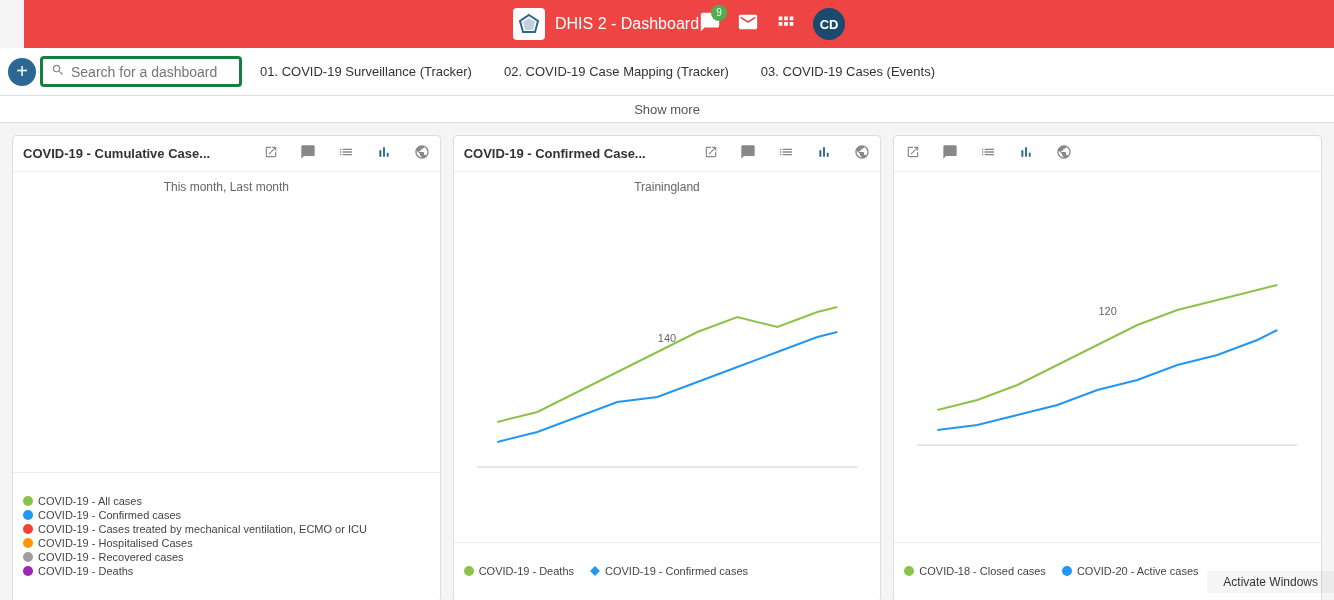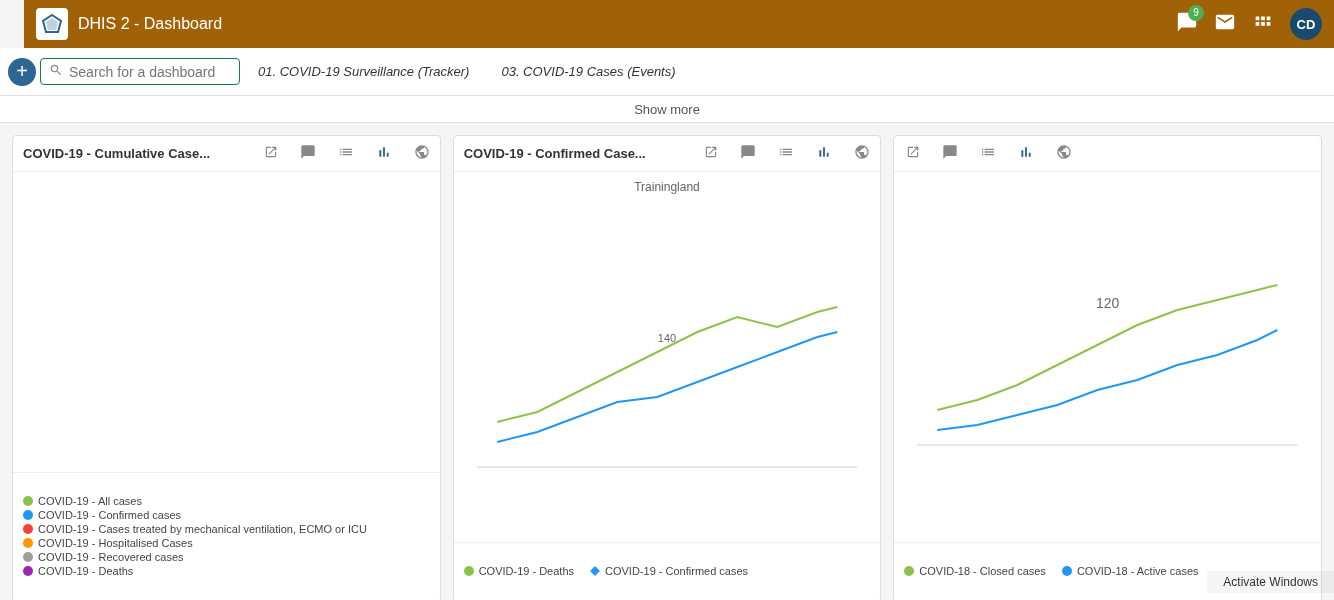--- a/index.html
+++ b/index.html
@@ -1,25 +1,25 @@
 <!DOCTYPE html>
 <html><head>
   <meta charset="utf-8">
   <style>
     * { box-sizing: border-box; margin: 0; padding: 0; }
     body { font-family: 'Segoe UI', Arial, sans-serif; background: #f5f5f5; overflow-x: hidden; }
 
     
     .header {
-      background: #a16207;
+      background: #ef4444;
       height: 48px;
       display: flex;
       align-items: center;
       padding: 0 12px;
-      justify-content: space-between;
+      justify-content: center;
       margin-left: 24px;
     }
     .header-left { display: flex; align-items: center; gap: 10px; }
     .header-logo {
       width: 32px; height: 32px;
       background: white;
       border-radius: 4px;
       display: flex; align-items: center; justify-content: center;
       font-size: 14px; color: #2c6693; font-weight: bold;
     }
@@ -52,36 +52,35 @@
     }
     .nav-add-btn {
       width: 28px; height: 28px; border-radius: 50%;
       background: #2c6693; color: white; border: none;
       font-size: 20px; cursor: pointer;
       display: flex; align-items: center; justify-content: center;
       flex-shrink: 0;
     }
     .nav-search {
       display: flex; align-items: center;
-      border: 1px solid #15803d; border-radius: 4px;
+      border: 3px solid #15803d; border-radius: 4px;
       padding: 4px 8px; gap: 6px;
       min-width: 200px; background: white;
     }
     .nav-search input {
       border: none; outline: none; font-size: 14px;
       color: #666; width: 160px;
     }
     .nav-search-icon { color: #888; font-size: 14px; }
     .nav-tab {
       padding: 6px 14px; font-size: 13px;
       color: #333; cursor: pointer; white-space: nowrap;
       border-radius: 4px;
       transition: background 0.15s;
       flex-shrink: 0;
-      font-style: italic;
     }
 
     
     .show-more-row {
       text-align: center; padding: 4px 0;
       background: white; border-bottom: 1px solid #ddd;
     }
     .show-more-link { color: #555; font-size: 13px; cursor: pointer; }
 
     
@@ -222,20 +221,21 @@
   <button class="nav-add-btn">+</button>
   <div class="nav-search">
     <span class="nav-search-icon">
       <svg width="14" height="14" viewBox="0 0 24 24" fill="#888">
           <path d="M15.5 14h-.79l-.28-.27A6.471 6.471 0 0 0 16 9.5 6.5 6.5 0 1 0 9.5 16c1.61 0 3.09-.59 4.23-1.57l.27.28v.79l5 4.99L20.49 19l-4.99-5zm-6 0C7.01 14 5 11.99 5 9.5S7.01 5 9.5 5 14 7.01 14 9.5 11.99 14 9.5 14z"></path>
         </svg>
     </span>
     <input type="text" placeholder="Search for a dashboard" style="">
   </div>
   <div class="nav-tab">01. COVID-19 Surveillance (Tracker)</div>
+  <div class="nav-tab">02. COVID-19 Case Mapping (Tracker)</div>
   <div class="nav-tab">03. COVID-19 Cases (Events)</div>
 </div>
 
 <div class="show-more-row">
   <span class="show-more-link">Show more</span>
 </div>
 
 <div class="dashboard-grid">
 
   <div class="card">
@@ -261,20 +261,21 @@
             <path d="M5 9.2h3V19H5V9.2zM10.6 5h2.8v14h-2.8V5zM16.2 13h2.8v6h-2.8v-6z"></path>
           </svg>
       </span>
       <span class="card-icon globe">
         <svg width="16" height="16" viewBox="0 0 24 24" fill="#888">
             <path d="M12 2C6.48 2 2 6.48 2 12s4.48 10 10 10 10-4.48 10-10S17.52 2 12 2zm-1 17.93c-3.95-.49-7-3.85-7-7.93 0-.62.08-1.21.21-1.79L9 15v1c0 1.1.9 2 2 2v1.93zm6.9-2.54c-.26-.81-1-1.39-1.9-1.39h-1v-3c0-.55-.45-1-1-1H8v-2h2c.55 0 1-.45 1-1V7h2c1.1 0 2-.9 2-2v-.41c2.93 1.19 5 4.06 5 7.41 0 2.08-.8 3.97-2.1 5.39z"></path>
           </svg>
       </span>
     </div>
     <div class="card-body">
+      <div class="card-subtitle">This month, Last month</div>
     </div>
     <div class="card-legend">
       <div class="legend-item">
         <div class="legend-dot" style="background:#8bc34a;"></div>
         <span>COVID-19 - All cases</span>
       </div>
       <div class="legend-item">
         <div class="legend-dot" style="background:#2196f3;"></div>
         <span>COVID-19 - Confirmed cases</span>
       </div>
@@ -375,37 +376,37 @@
           </svg>
       </span>
       <span class="card-icon globe">
         <svg width="16" height="16" viewBox="0 0 24 24" fill="#888">
             <path d="M12 2C6.48 2 2 6.48 2 12s4.48 10 10 10 10-4.48 10-10S17.52 2 12 2zm-1 17.93c-3.95-.49-7-3.85-7-7.93 0-.62.08-1.21.21-1.79L9 15v1c0 1.1.9 2 2 2v1.93zm6.9-2.54c-.26-.81-1-1.39-1.9-1.39h-1v-3c0-.55-.45-1-1-1H8v-2h2c.55 0 1-.45 1-1V7h2c1.1 0 2-.9 2-2v-.41c2.93 1.19 5 4.06 5 7.41 0 2.08-.8 3.97-2.1 5.39z"></path>
           </svg>
       </span>
     </div>
     <div class="card-body">
       <div style="position:relative; flex:1; min-height:270px;">
-        <span style="position:absolute; font-size:14px; color:#666; top:115px; left:50%; transform:translateX(-50%);">120</span>
+        <span style="position:absolute; font-size:11px; color:#666; top:125px; left:50%; transform:translateX(-50%);">120</span>
         <svg width="100%" height="270" viewBox="0 0 380 270" style="position:absolute;top:0;left:0;">
           <polyline points="20,230 60,220 100,205 140,185 180,165 220,145 260,130 300,120 340,110 360,105" fill="none" stroke="#8bc34a" stroke-width="2"></polyline>
           <polyline points="20,250 60,245 100,235 140,225 180,210 220,200 260,185 300,175 340,160 360,150" fill="none" stroke="#2196f3" stroke-width="2"></polyline>
           <line x1="0" y1="265" x2="380" y2="265" stroke="#ccc" stroke-width="1"></line>
         </svg>
       </div>
     </div>
     <div class="card-legend">
       <div class="legend-row">
         <div class="legend-item">
           <div class="legend-dot" style="background:#8bc34a;"></div>
           <span>COVID-18 - Closed cases</span>
         </div>
         <div class="legend-item">
           <div class="legend-dot" style="background:#2196f3;"></div>
-          <span>COVID-18 - Active cases</span>
+          <span>COVID-20 - Active cases</span>
         </div>
       </div>
     </div>
   </div>
 
 </div>
 
 <div class="bottom-row">
   <div class="card-bottom">
     <span class="card-bottom-title">COVID-19 - Confirmed Case...</span>

